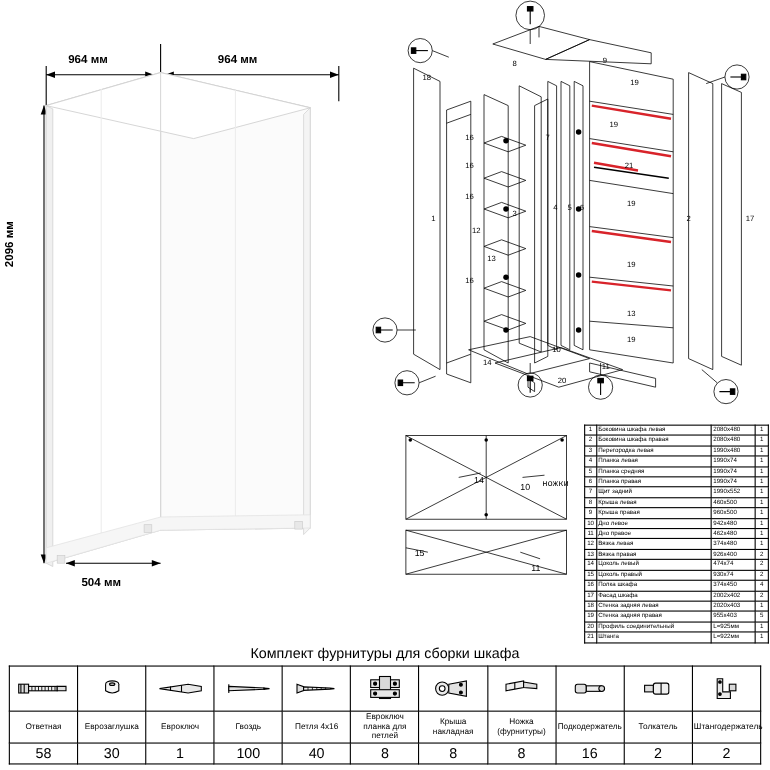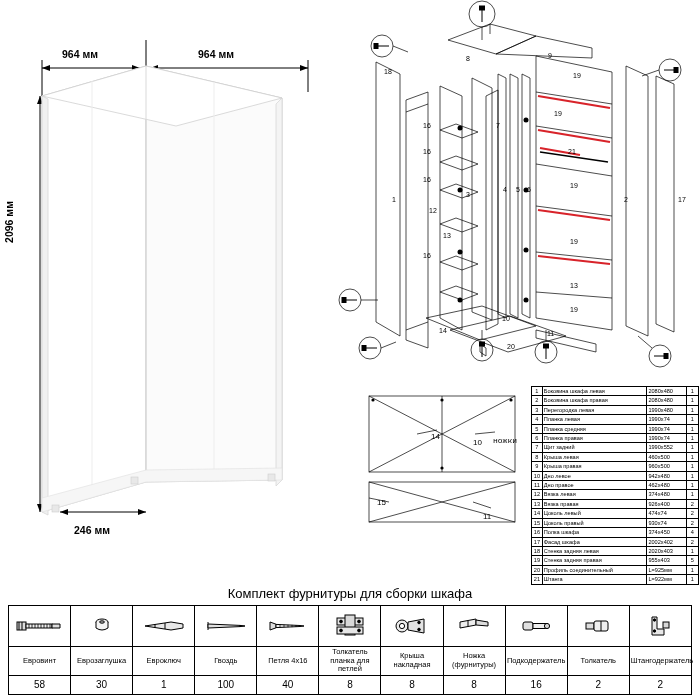--- a/index.html
+++ b/index.html
@@ -106,21 +106,21 @@
   }
   #kit-table td {
     border: 1px solid #000;
     text-align: center;
     vertical-align: middle;
     font-size: 7.5px;
     padding: 1px 1px;
   }
   #kit-table tr.icons td { height: 38px; }
   #kit-table tr.names td { height: 24px; line-height: 1.15; }
-  #kit-table tr.counts td { height: 16px; font-size: 10px; }
+  #kit-table tr.counts td { height: 16px; font-size: 13px; }
   .kit-icon { display:block; margin: 0 auto; }
 </style>
 </head>
 <body>
 
 <div class="page">
 
   <div id="left-drawing">
     <svg width="330" height="575" viewBox="0 0 330 575">
 
@@ -168,21 +168,21 @@
 
       <polygon points="42,498 146,470 282,468 282,480 146,482 42,512" fill="#f6f6f6" stroke="#e2e2e2" stroke-width="0.7"></polygon>
 
       <rect x="52" y="505" width="7" height="7" fill="#e8e8e8" stroke="#ccc" stroke-width="0.6"></rect>
       <rect x="131" y="477" width="7" height="7" fill="#e8e8e8" stroke="#ccc" stroke-width="0.6"></rect>
       <rect x="268" y="474" width="7" height="7" fill="#e8e8e8" stroke="#ccc" stroke-width="0.6"></rect>
     </svg>
     <div class="dim-label" id="dim-top-left">964 мм</div>
     <div class="dim-label" id="dim-top-right">964 мм</div>
     <div class="dim-label" id="dim-height">2096 мм</div>
-    <div class="dim-label" id="dim-depth">246 мм</div>
+    <div class="dim-label" id="dim-depth">504 мм</div>
   </div>
 
   <div id="exploded">
     <svg width="370" height="385" viewBox="0 0 370 385">
       <g stroke="#000" fill="none" stroke-width="0.7">
 
         <circle cx="152" cy="14" r="13"></circle>
         <line x1="152" y1="27" x2="152" y2="40"></line>
         <circle cx="52" cy="46" r="11"></circle>
         <line x1="63" y1="46" x2="78" y2="52"></line>
@@ -609,26 +609,26 @@
                 <g stroke="#000" fill="none">
                   <path d="M5 3 L5 21 L17 21 L17 15 L10 15 L10 3 Z" fill="#e8e8e8"></path>
                   <circle cx="7.5" cy="6" r="1.2" fill="#000"></circle>
                   <circle cx="7.5" cy="17" r="1.2" fill="#000"></circle>
                   <rect x="16" y="8" width="6" height="6" fill="#d8d8d8"></rect>
                 </g>
               </svg>
             </td>
           </tr>
         <tr class="names" id="kit-names-row">
-            <td>Евровинт</td>
+            <td>Ответная</td>
             <td>Еврозаглушка</td>
             <td>Евроключ</td>
             <td>Гвоздь</td>
             <td>Петля 4х16</td>
-            <td>Толкатель планка для петлей</td>
+            <td>Евроключ планка для петлей</td>
             <td>Крыша накладная</td>
             <td>Ножка (фурнитуры)</td>
             <td>Подкодержатель</td>
             <td>Толкатель</td>
             <td>Штангодержатель</td>
           </tr>
         <tr class="counts" id="kit-counts-row">
             <td>58</td>
             <td>30</td>
             <td>1</td>

